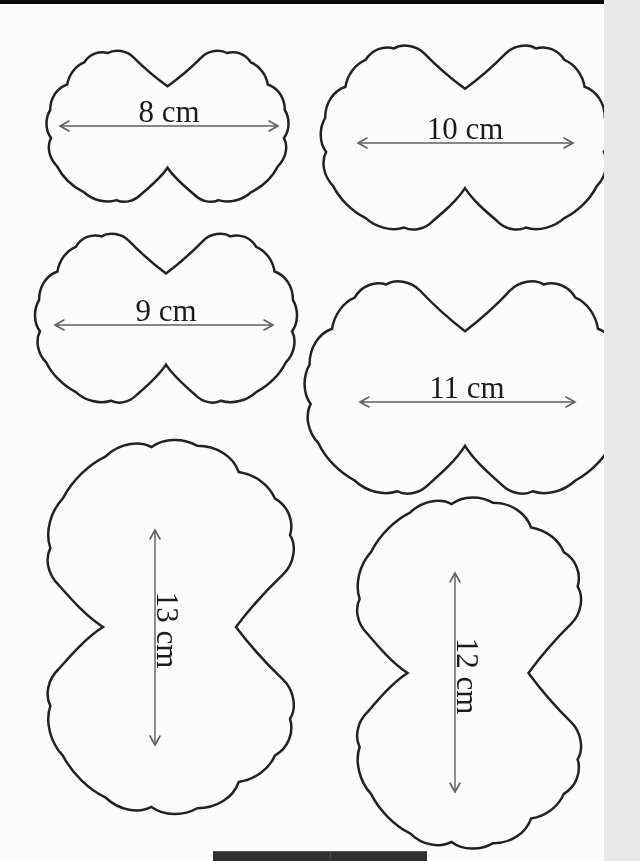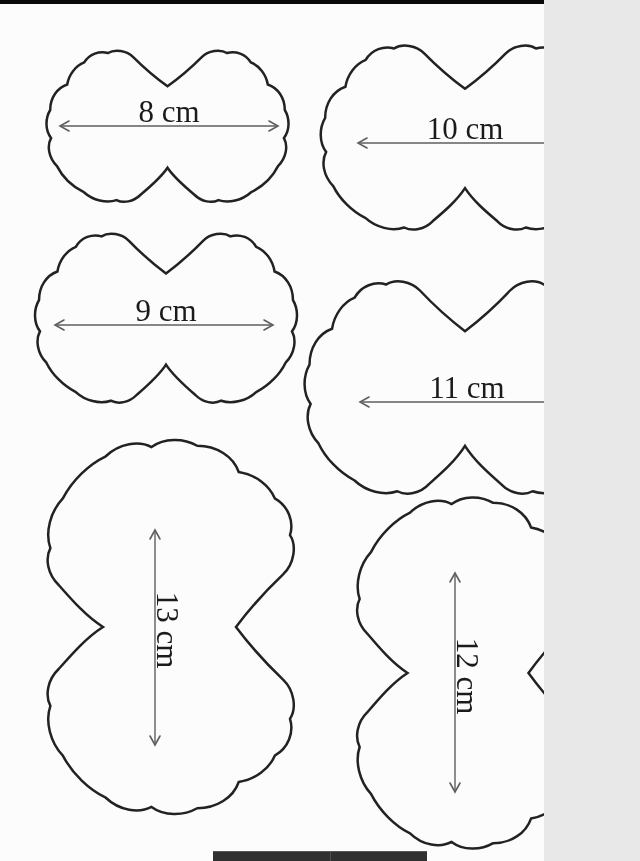--- a/index.html
+++ b/index.html
@@ -1,18 +1,18 @@
 <!DOCTYPE html>
 <html><head>
 <meta charset="utf-8">
 <style>
   html,body{margin:0;padding:0;background:#e8e8e8;}
   #page{
     position:relative;
-    width:544px;height:861px;
+    width:604px;height:861px;
     background:#fcfcfc;
     overflow:hidden;
     font-family:"Liberation Serif","DejaVu Serif",serif;
   }
   .shape{position:absolute;overflow:visible;}
   .outline{fill:none;stroke:#222222;stroke-width:2.5;stroke-linejoin:miter;stroke-linecap:round;vector-effect:non-scaling-stroke;}
   .arrow-line{stroke:#5f5f5f;stroke-width:1.4;fill:none;}
   .arrow-head{stroke:#5f5f5f;stroke-width:1.6;fill:none;stroke-linecap:round;stroke-linejoin:miter;}
   .size-label{fill:#1b1b1b;font-size:31px;font-family:"Liberation Serif","DejaVu Serif",serif;}
   #top-bar{position:absolute;left:0;top:0;width:640px;height:4px;background:#0a0a0a;}

